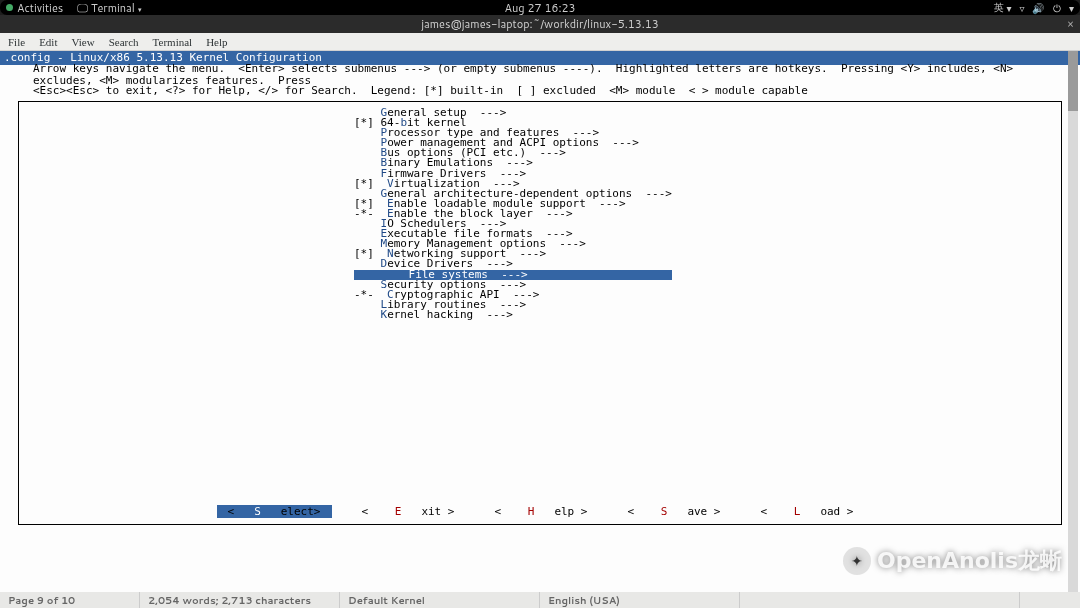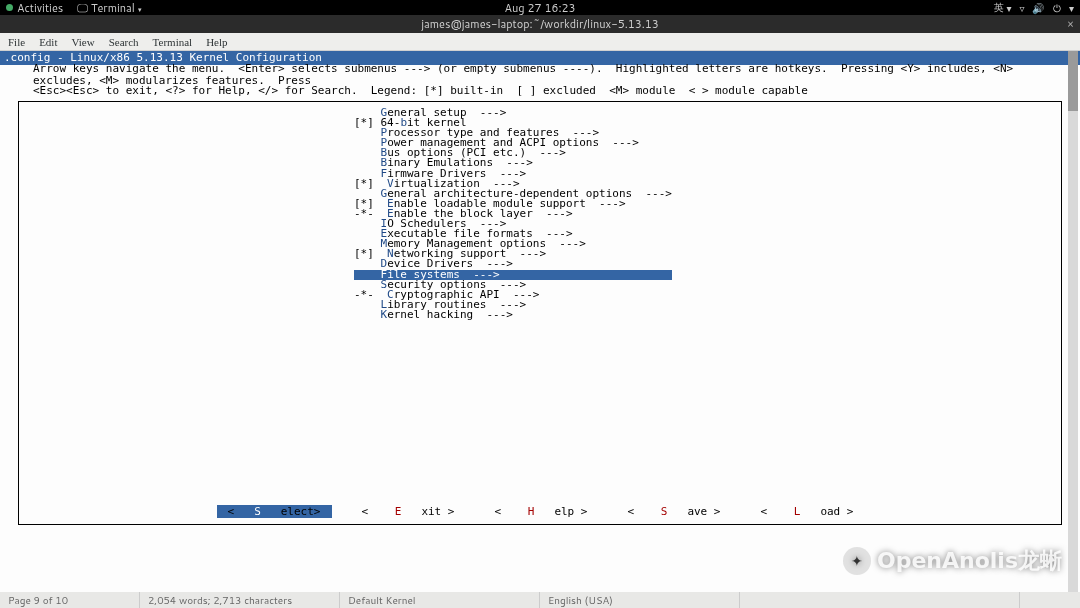--- a/index.html
+++ b/index.html
@@ -10,20 +10,21 @@
     background: #1e1e1e;
     overflow: hidden;
     position: relative;
   }
   
   .topbar {
     height: 15px; background: #000; color: #ccc;
     display: flex; align-items: center; font-size: 11px;
     font-family: "Cantarell","DejaVu Sans",sans-serif;
     padding: 0 6px;
+    border-radius: 7px;
   }
   .topbar .left { display:flex; align-items:center; gap:4px; }
   .topbar .left .dot { width:7px;height:7px;border-radius:50%;background:#4a6; display:inline-block;}
   .topbar .center { position:absolute; left:50%; transform:translateX(-50%); }
   .topbar .right { margin-left:auto; display:flex; gap:8px; align-items:center;}
   .topbar .right span { font-size:10px; }
   .topbar .tri { display:inline-block; font-size:7px; vertical-align:middle; color:#ccc;}
   
   .wintitle {
     height: 18px; background:#2b2b2b; color:#cfcfcf;
@@ -70,41 +71,42 @@
     height:424px; position:relative; background:#fdfdfd;
   }
   .menulist {
     position:absolute; left:335px; top:6px;
     white-space:pre;
   }
   .menulist .row { height:10.1px; line-height:10.1px; }
   .menulist .mark { color:#000; }
   .menulist .hot { color:#204a87; }
   .menulist .sel {
-    background:#3465a4; color:#fff; padding-right:2px;
+    background:#3465a4; color:#fff; padding-right:2px;padding-left:28px;
   }
   .menulist .sel .hot { color:#fff; }
   .buttons {
     position:absolute; bottom:6px; left:0; right:0;
     text-align:center;
   }
   .buttons span {
     margin: 0 10px; color:#000;
   }
   .buttons .hot { color:#a40000; }
   .buttons .selbtn { background:#3465a4; color:#fff; padding:0 1px;}
   .buttons .selbtn .hot { color:#fff; }
   .scrollbar { position:absolute; right:2px; top:0; bottom:0; width:10px;
     background:#d9d9d9; }
   .scrollbar .thumb { position:absolute; left:0; right:0; top:0; height:60px; background:#9a9a9a; }
   .statusbar {
     height:16px; background:#e8e8e6; color:#666;
     display:flex; font-size:10px;
     font-family:"Cantarell","DejaVu Sans",sans-serif;
     align-items:center;
+    font-weight:bold;
   }
   .statusbar .cell { border-right:1px solid #ccc; padding:0 8px; height:100%; display:flex; align-items:center;}
   .statusbar .cell:last-child{border-right:none;}
   .watermark {
     position:absolute; right:18px; bottom:32px;
     color:rgba(255,255,255,0.85);
     font-family:"DejaVu Sans",sans-serif; font-size:22px; font-weight:600;
     text-shadow:0 0 6px rgba(0,0,0,0.5);
     display:flex; align-items:center; gap:6px;
     pointer-events:none;

